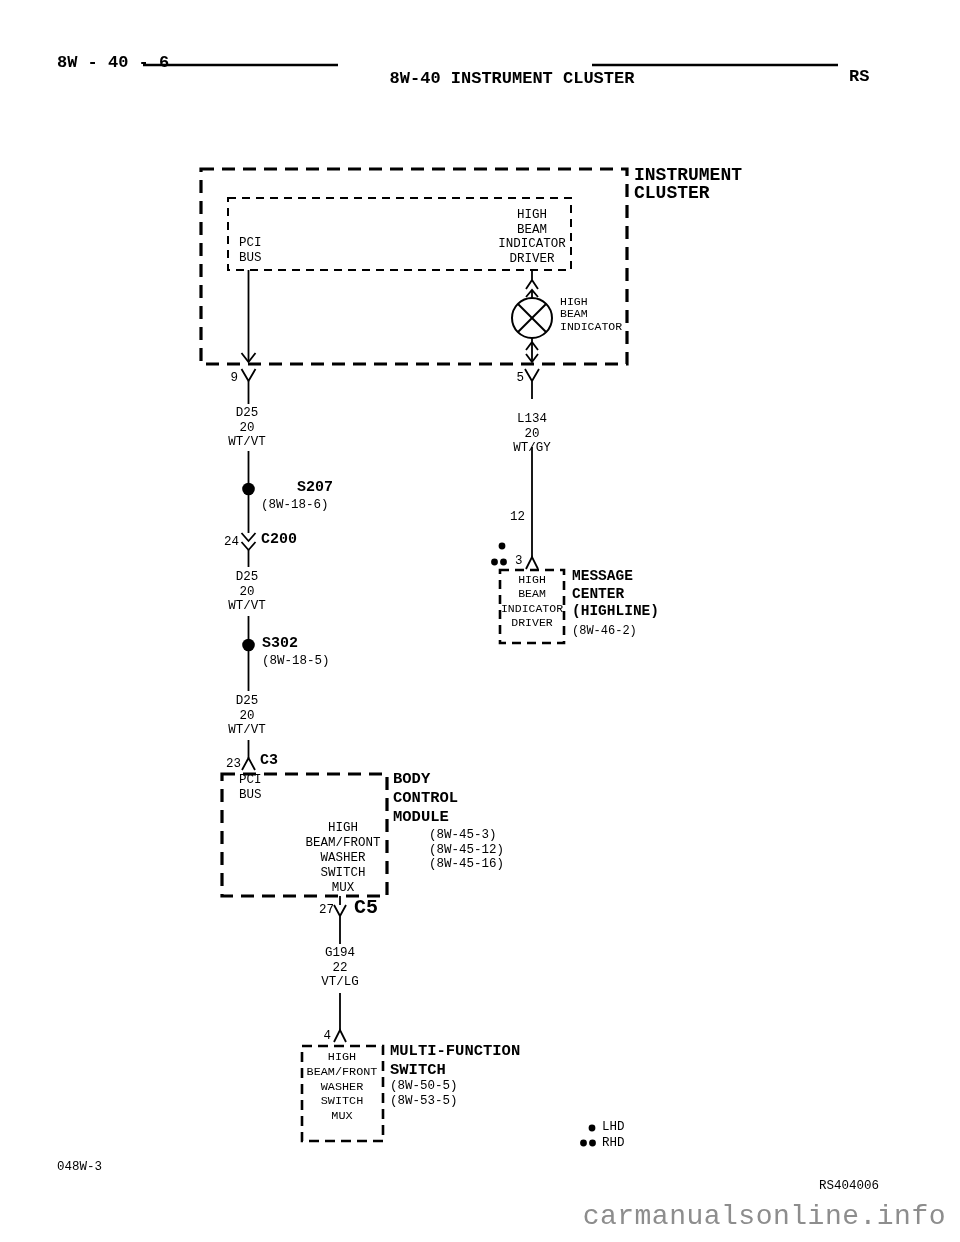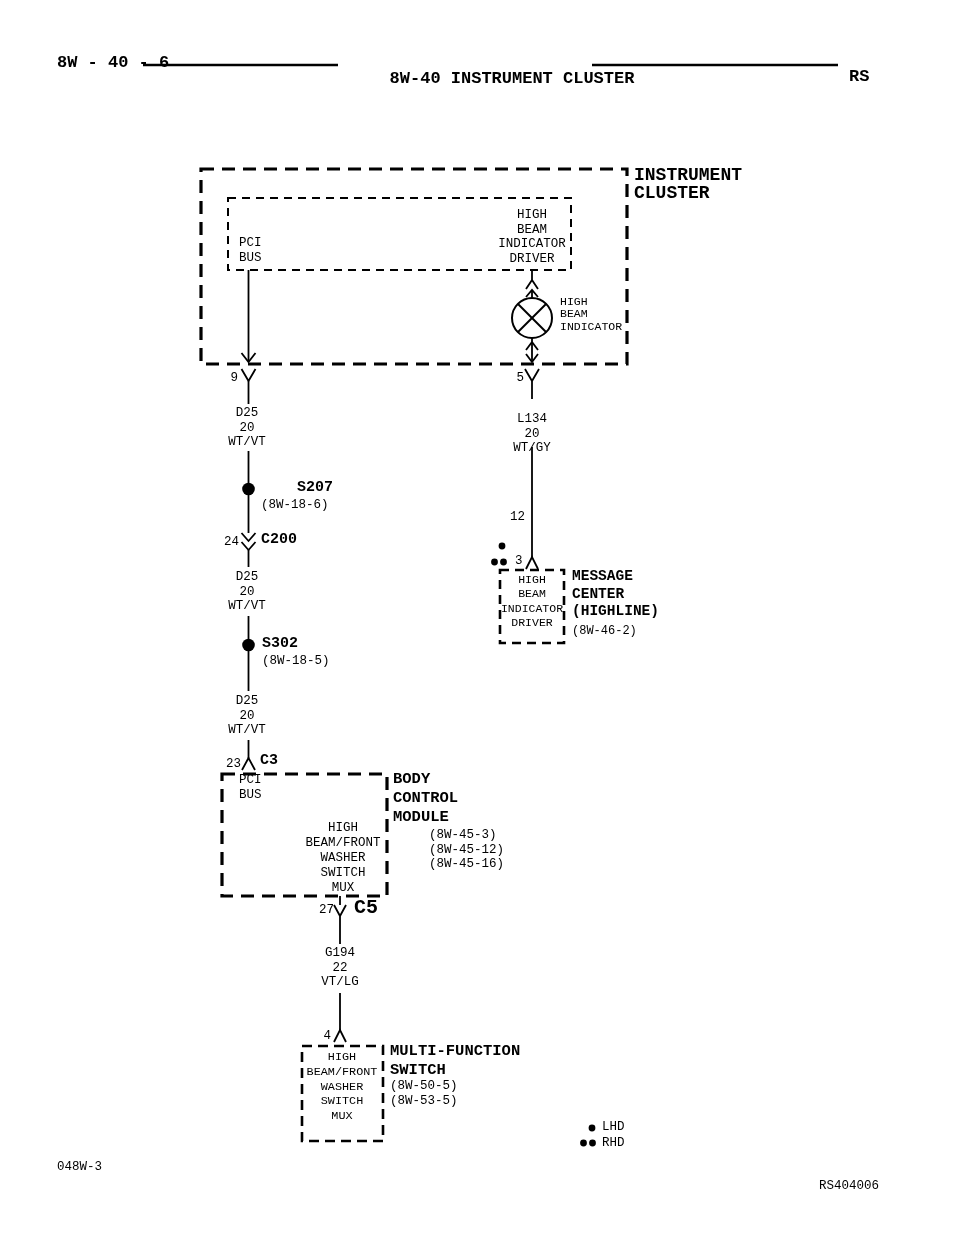--- a/index.html
+++ b/index.html
@@ -170,14 +170,15 @@
   <div class="t b" style="left:572px;top:568px;font-size:14.5px;line-height:17.5px;">MESSAGE
 CENTER
 (HIGHLINE)</div>
   <div class="t" style="left:572px;top:624px;font-size:12px;">(8W-46-2)</div>
 
   <div class="t" style="left:602px;top:1120px;">LHD</div>
   <div class="t" style="left:602px;top:1136px;">RHD</div>
 
   <div class="t" style="left:57px;top:1160px;">048W-3</div>
   <div class="t r" style="left:879px;top:1160px;margin-top:19px;">RS404006</div>
+  <div class="t r wm" style="left:946px;top:1202px;">carmanualsonline.info</div>
 
 </div>
 
 </body></html>

